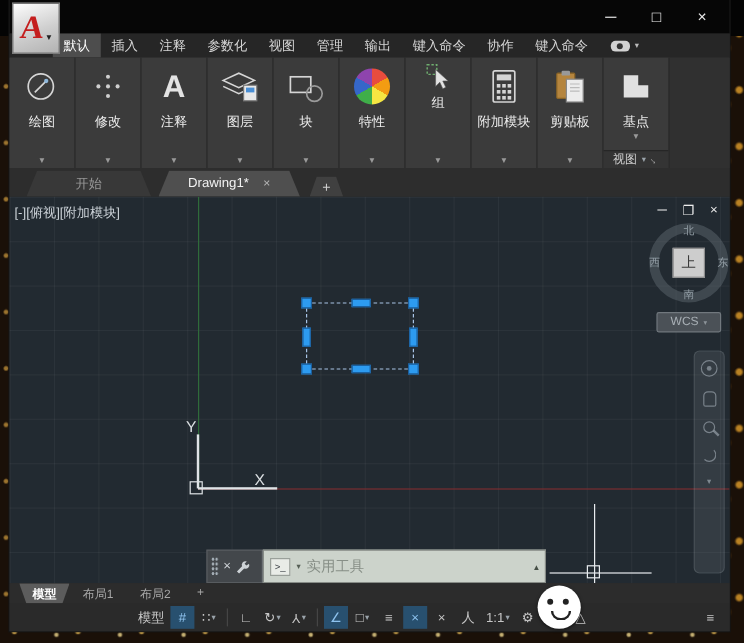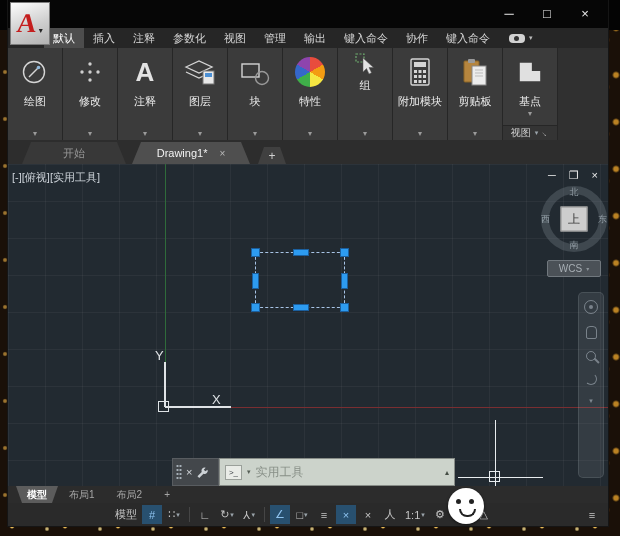--- a/index.html
+++ b/index.html
@@ -333,21 +333,21 @@
       </div>
       <div class="tab-add">
         <span>+</span>
       </div>
     </div>
 
     <div class="canvas">
       <div class="axis-green"></div>
       <div class="axis-red"></div>
 
-      <div class="vp-label">[-][俯视][实用工具]</div>
+      <div class="vp-label">[-][俯视][附加模块]</div>
 
       <div class="dw-controls">
         <span>─</span>
         <span>❐</span>
         <span>×</span>
       </div>
 
       <div class="sel-rect">
         <span class="grip c" style="left:-5px;top:-5px"></span>
         <span class="grip c" style="right:-5px;top:-5px"></span>

